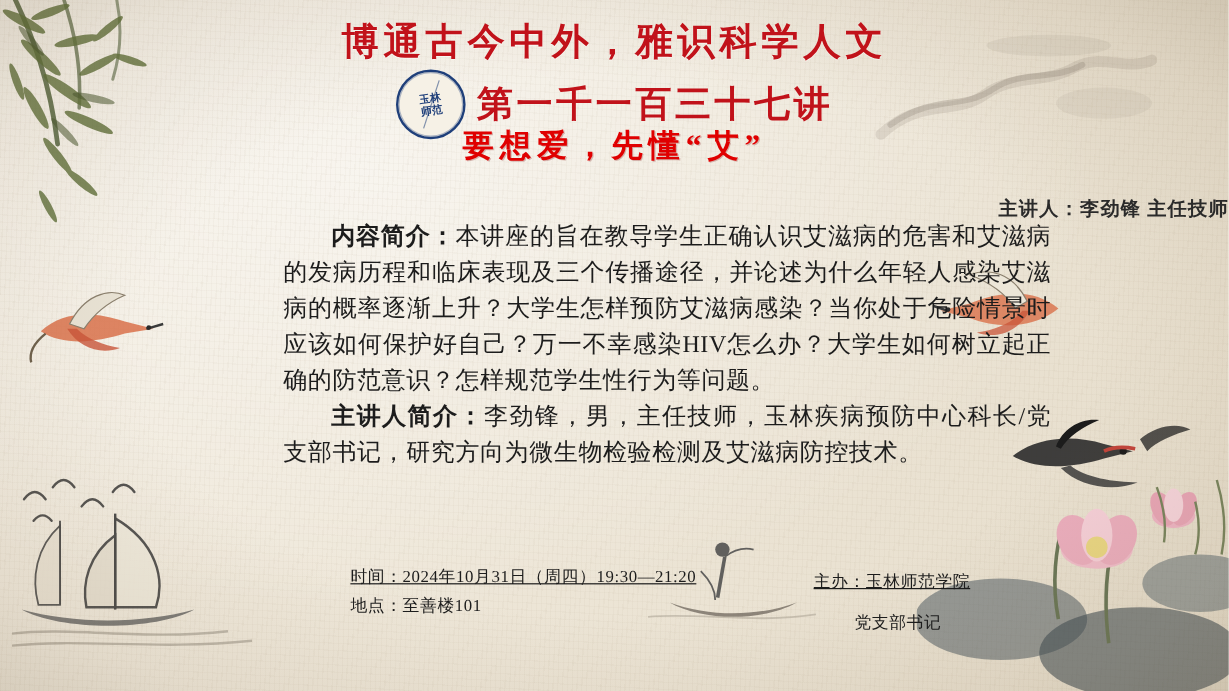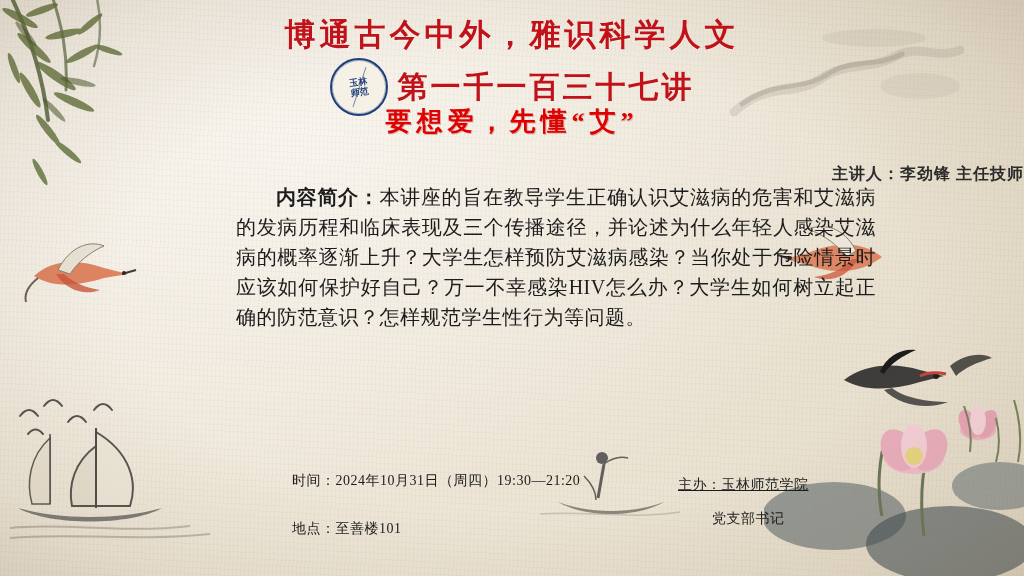--- a/index.html
+++ b/index.html
@@ -174,22 +174,22 @@
 
   .footer {
     position: absolute;
     bottom: 34px;
     left: 0;
     width: 1024px;
     height: 70px;
     font-size: 14px;
     color: #1c1c1c;
   }
-  .f-time { position: absolute; left: 292px; top: 0; letter-spacing: 0.5px; }
-  .f-place { position: absolute; left: 292px; top: 48px; letter-spacing: 0.5px; }
+  .f-time { position: absolute; left: 292px; top: 0; letter-spacing: 0.5px; text-decoration: underline; }
+  .f-place { position: absolute; left: 292px; top: 24px; letter-spacing: 0.5px; }
   .f-host { position: absolute; left: 678px; top: 4px; letter-spacing: 0.5px; text-decoration: underline; }
   .f-org { position: absolute; left: 712px; top: 38px; letter-spacing: 0.5px; }
 </style>
 </head>
 <body>
 
 <div id="poster">
 
   <svg class="deco ink-mountain" width="240" height="110" viewBox="0 0 240 110">
     <path d="M10 92 C45 60, 70 78, 98 58 C120 42, 148 50, 172 36 C196 24, 214 40, 236 30" fill="none" stroke="#8d8275" stroke-width="9" stroke-linecap="round" opacity="0.35"></path>
@@ -337,20 +337,21 @@
       </div>
       <div class="lecture-no">第一千一百三十七讲</div>
     </div>
 
     <div class="title">要想爱，先懂“艾”</div>
 
     <div class="speaker-line">主讲人：李劲锋  主任技师</div>
 
     <div class="body-block">
       <p><span class="lead">内容简介：</span><span>本讲座的旨在教导学生正确认识艾滋病的危害和艾滋病的发病历程和临床表现及三个传播途径，并论述为什么年轻人感染艾滋病的概率逐渐上升？大学生怎样预防艾滋病感染？当你处于危险情景时应该如何保护好自己？万一不幸感染HIV怎么办？大学生如何树立起正确的防范意识？怎样规范学生性行为等问题。</span></p>
+      <p><span class="lead">主讲人简介：</span><span>李劲锋，男，主任技师，玉林疾病预防中心科长/党支部书记，研究方向为微生物检验检测及艾滋病防控技术。</span></p>
     </div>
 
     <div class="footer">
       <div class="f-time">时间：2024年10月31日（周四）19:30—21:20</div>
       <div class="f-place">地点：至善楼101</div>
       <div class="f-host">主办：玉林师范学院</div>
       <div class="f-org">党支部书记</div>
     </div>
 
   </div>

